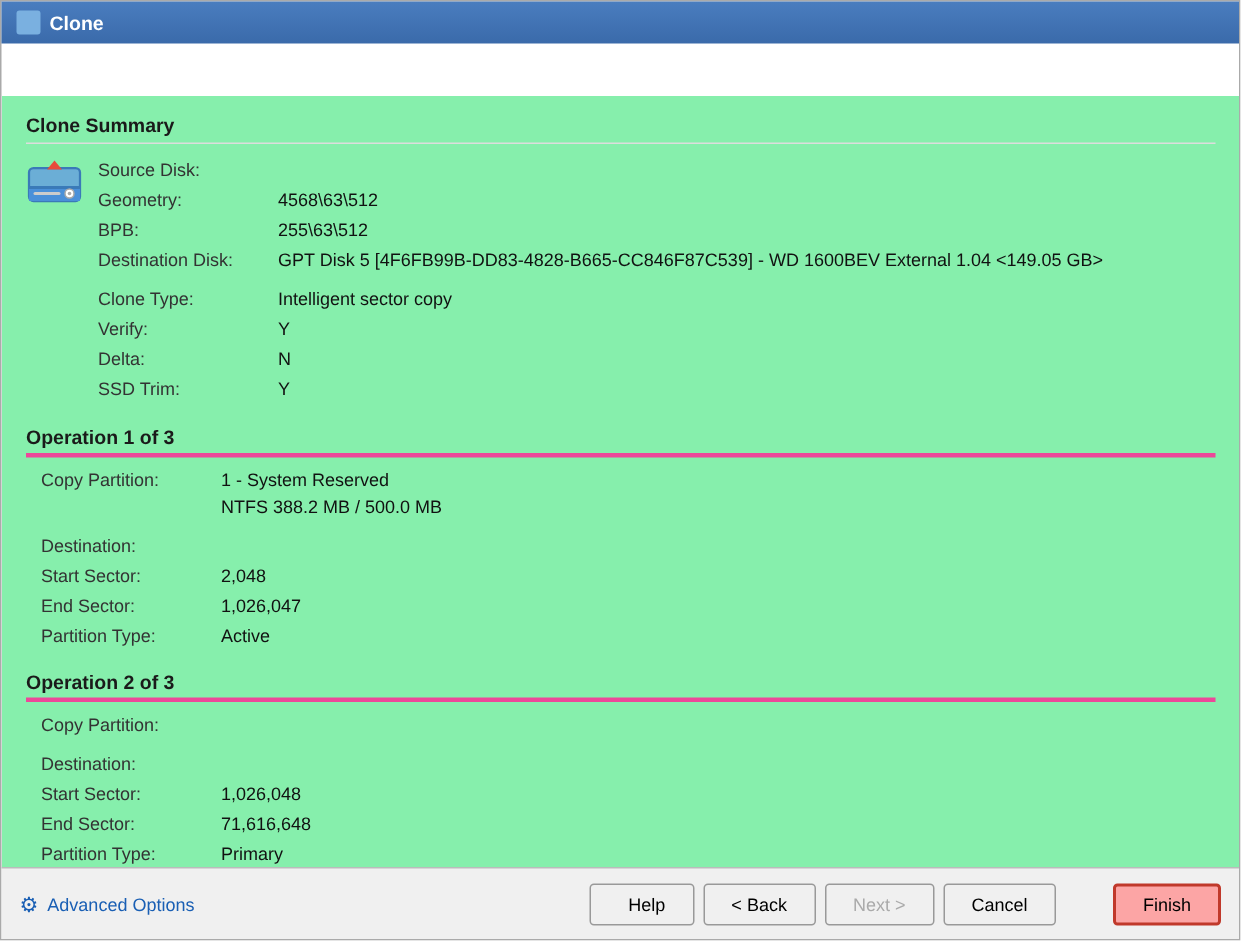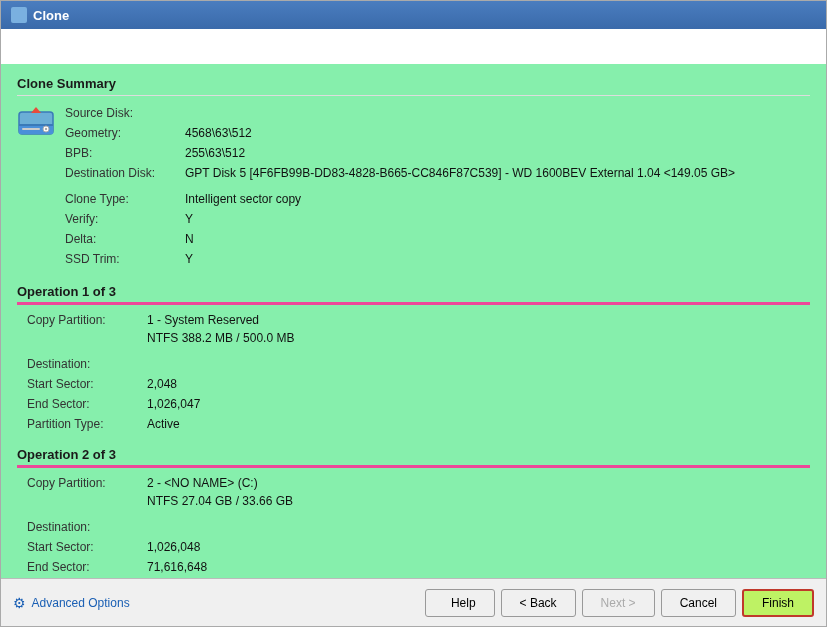--- a/index.html
+++ b/index.html
@@ -154,22 +154,23 @@
       cursor: pointer;
       min-width: 70px;
       text-align: right;
     }
     .btn-disabled {
       color: #aaa;
       cursor: default;
     }
     .btn-finish {
       border: 2px solid #c0392b;
-      background: #bef264;
+      background: #fca5a5;
       font-weight: normal;
+      margin-left: 32px;
     }
   </style>
 </head>
 <body>
 
 <div class="window">
 
   <div class="title-bar">
     <span class="title-bar-icon"></span>
     <span>Clone</span>
@@ -259,24 +260,20 @@
           <span class="op-value">Active</span>
         </div>
       </div>
     </div>
 
     <div class="operation-section">
       <div class="operation-header">Operation 2 of 3</div>
       <div class="op-rows">
         <div class="op-row">
           <span class="op-label">Copy Partition:</span>
-          <span class="op-value-multiline">
-            <span>2 - &lt;NO NAME&gt; (C:)</span>
-            <span>NTFS 27.04 GB / 33.66 GB</span>
-          </span>
         </div>
         <div class="spacer-row"></div>
         <div class="op-row">
           <span class="op-label">Destination:</span>
           <span class="op-value"></span>
         </div>
         <div class="op-row">
           <span class="op-label">Start Sector:</span>
           <span class="op-value">1,026,048</span>
         </div>

